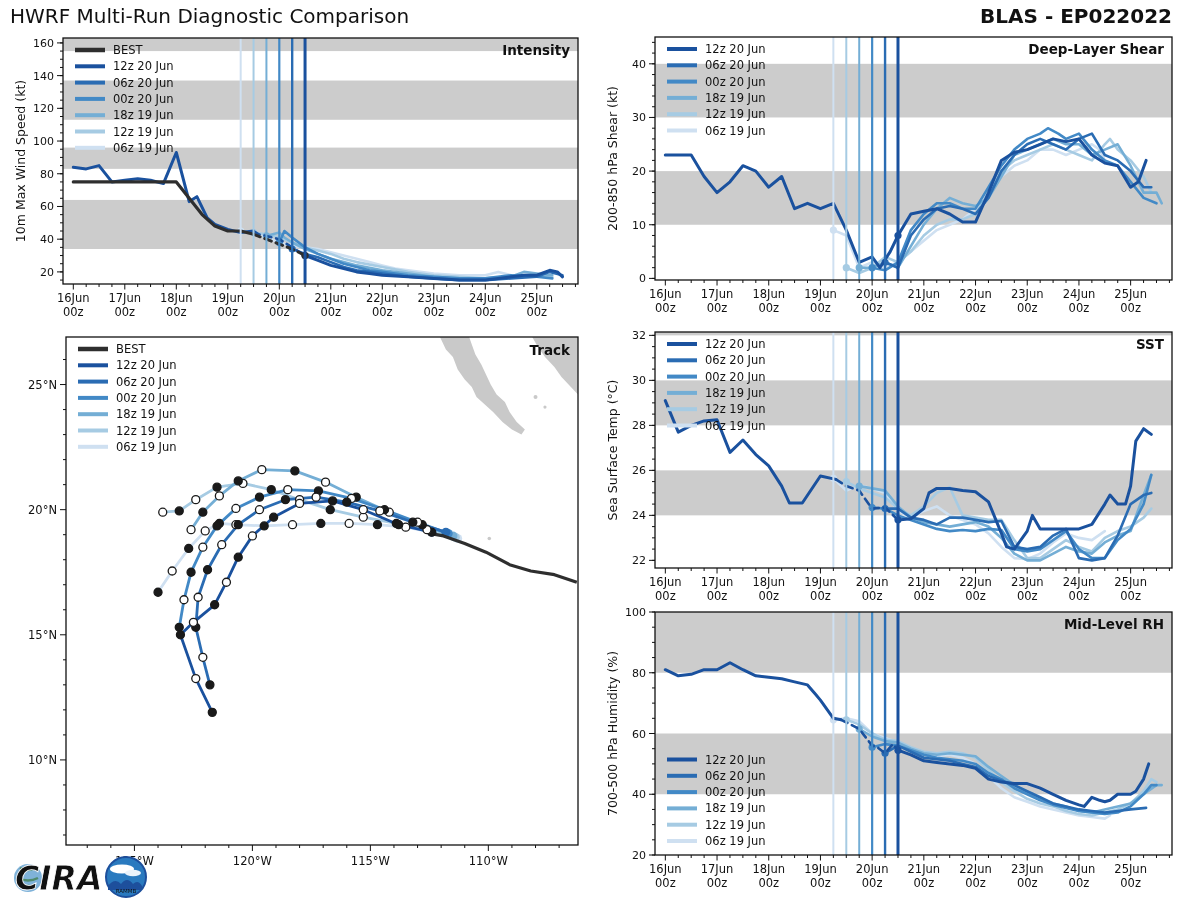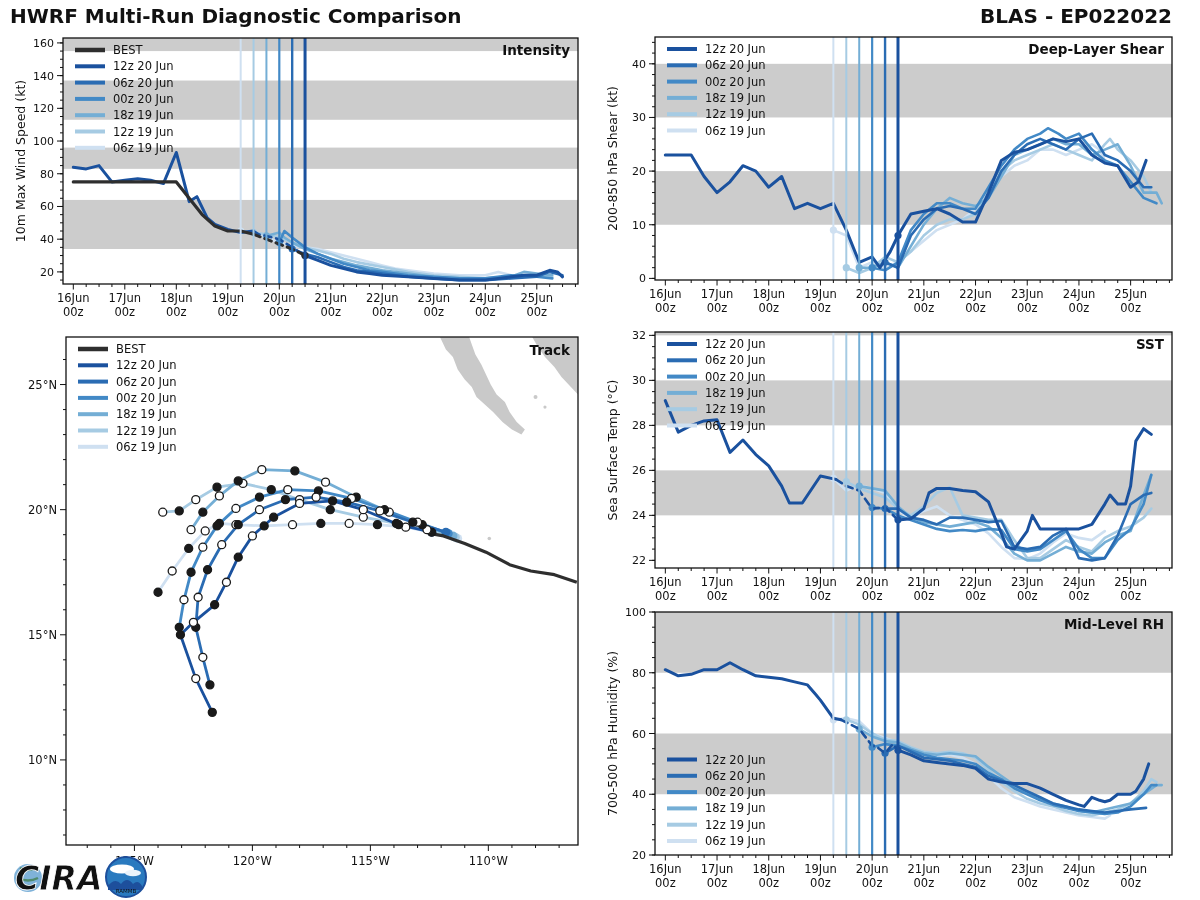--- a/index.html
+++ b/index.html
@@ -1,18 +1,18 @@
 <!DOCTYPE html>
 <html><head>
 <meta charset="utf-8">
 <style>
   html,body{margin:0;padding:0;background:#fff;}
   body{width:1200px;height:900px;position:relative;font-family:"DejaVu Sans","Liberation Sans",sans-serif;overflow:hidden;}
   .hdr{position:absolute;top:2px;left:0;width:1200px;height:30px;}
-  .hdr .tl{position:absolute;left:10px;top:2px;font-size:20px;font-weight:bold;color:#111;}
+  .hdr .tl{position:absolute;left:10px;top:2px;font-size:20px;font-weight:normal;color:#111;}
   .hdr .tr{position:absolute;right:28px;top:2px;font-size:20px;font-weight:bold;color:#111;}
   svg.panel{position:absolute;}
   .logo{position:absolute;left:12px;top:850px;width:140px;height:50px;}
   text{fill:#111;}
 </style>
 </head>
 <body>
 
 <div class="hdr">
   <span class="tl">HWRF Multi-Run Diagnostic Comparison</span>

